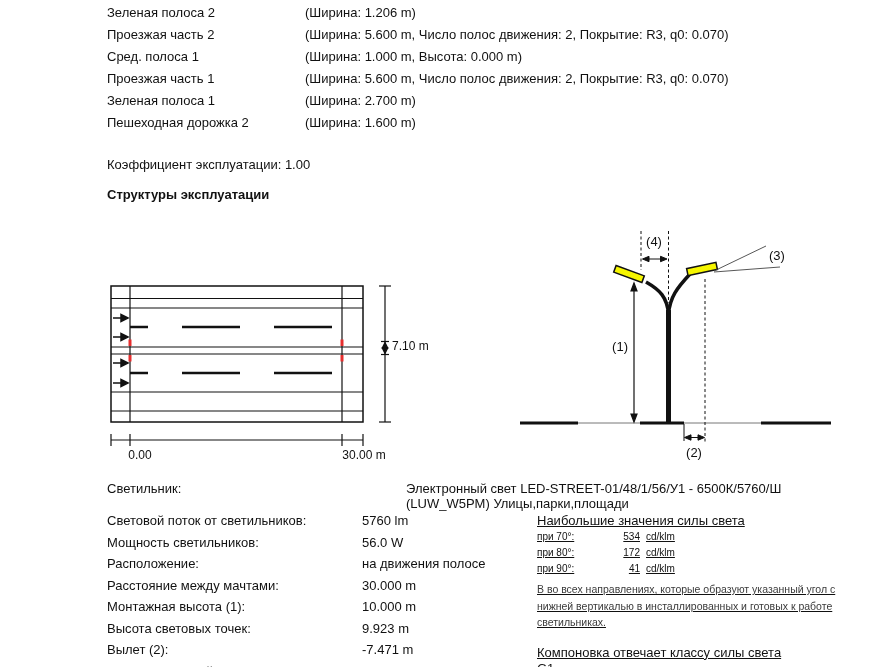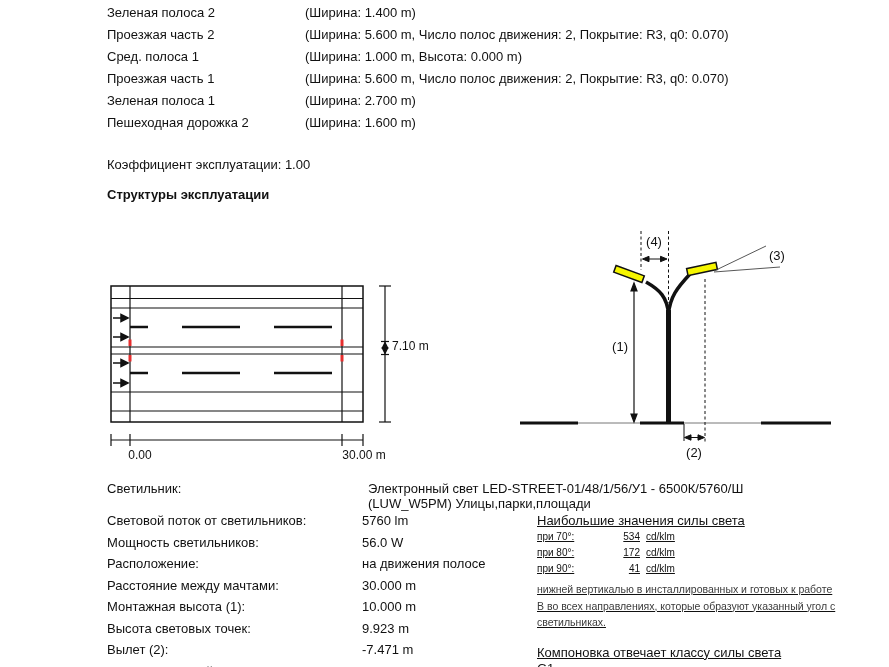--- a/index.html
+++ b/index.html
@@ -12,43 +12,43 @@
   .t-value{flex:1;white-space:nowrap;}
   .maint{position:absolute;left:107px;top:157px;font-size:13px;line-height:15px;}
   .sect-head{position:absolute;left:107px;top:187px;font-size:13px;font-weight:bold;line-height:15px;}
   
   svg{position:absolute;}
   .dim-text{font-size:12px;fill:#111;font-family:"Liberation Sans",sans-serif;}
   .lbl-text{font-size:13px;fill:#111;font-family:"Liberation Sans",sans-serif;}
   
   .lum-info{position:absolute;left:107px;top:481px;width:420px;}
   .l-row{display:flex;font-size:13px;line-height:15px;min-height:21.5px;align-items:flex-start;}
-  .l-row.first{min-height:32px;gap:6px;}
+  .l-row.first{min-height:32px;}
   .l-label{width:255px;flex:none;}
   .l-value{flex:none;white-space:nowrap;}
-  .l-value-multi{flex:none;white-space:nowrap;}
+  .l-value-multi{flex:none;white-space:nowrap;margin-left:44px;}
   
   .intensity{position:absolute;left:537px;top:512px;width:345px;text-decoration:underline;}
   .i-title{font-size:13px;line-height:17px;}
   .i-row{display:flex;font-size:10px;line-height:16px;height:16px;}
   .i-angle{width:62px;flex:none;}
   .i-num{width:41px;flex:none;text-align:right;}
   .i-unit{padding-left:6px;}
   .i-note{margin-top:4px;font-size:10.5px;line-height:16.5px;color:#3a3a3a;}
   .i-concl{margin-top:14px;font-size:13px;line-height:16px;}
 </style>
 </head>
 <body>
 
 <div class="page">
 
   <div class="road-table">
     <div class="t-row">
       <span class="t-label">Зеленая полоса 2</span>
-      <span class="t-value">(Ширина: 1.400 m)</span>
+      <span class="t-value">(Ширина: 1.206 m)</span>
     </div>
     <div class="t-row">
       <span class="t-label">Проезжая часть 2</span>
       <span class="t-value">(Ширина: 5.600 m, Число полос движения: 2, Покрытие: R3, q0: 0.070)</span>
     </div>
     <div class="t-row">
       <span class="t-label">Сред. полоса 1</span>
       <span class="t-value">(Ширина: 1.000 m, Высота: 0.000 m)</span>
     </div>
     <div class="t-row">
@@ -235,22 +235,22 @@
       <span class="i-angle">при 80°:</span>
       <span class="i-num">172</span>
       <span class="i-unit">cd/klm</span>
     </div>
     <div class="i-row">
       <span class="i-angle">при 90°:</span>
       <span class="i-num">41</span>
       <span class="i-unit">cd/klm</span>
     </div>
     <div class="i-note">
+      <div>В во всех направлениях, которые образуют указанный угол с</div>
       <div>нижней вертикалью в инсталлированных и готовых к работе</div>
-      <div>В во всех направлениях, которые образуют указанный угол с</div>
       <div>светильниках.</div>
     </div>
     <div class="i-concl">
       <div>Компоновка отвечает классу силы света</div>
       <div>G1.</div>
     </div>
   </div>
 
 </div>
 

